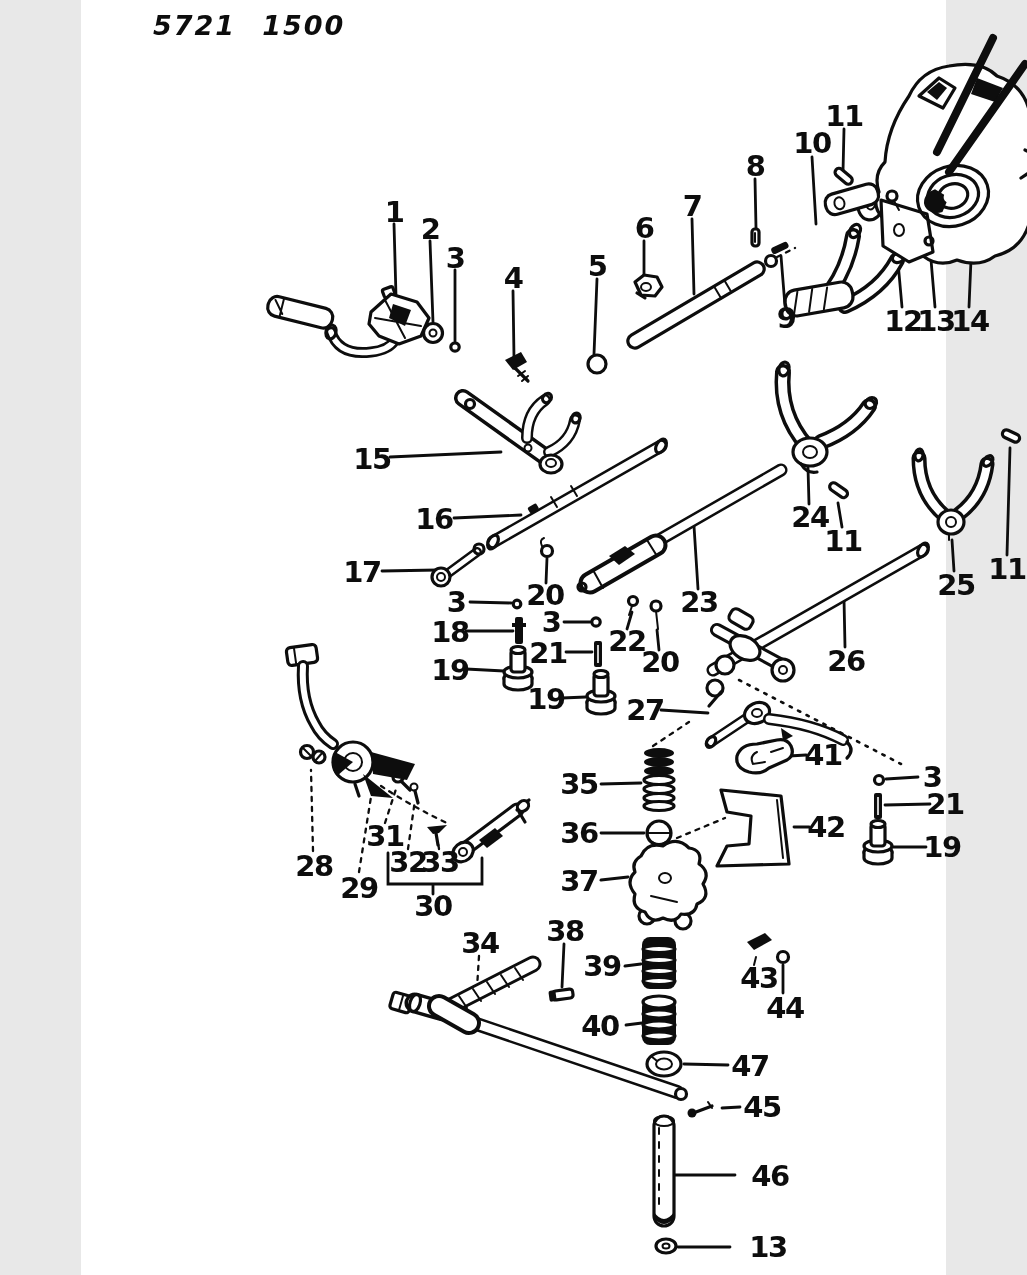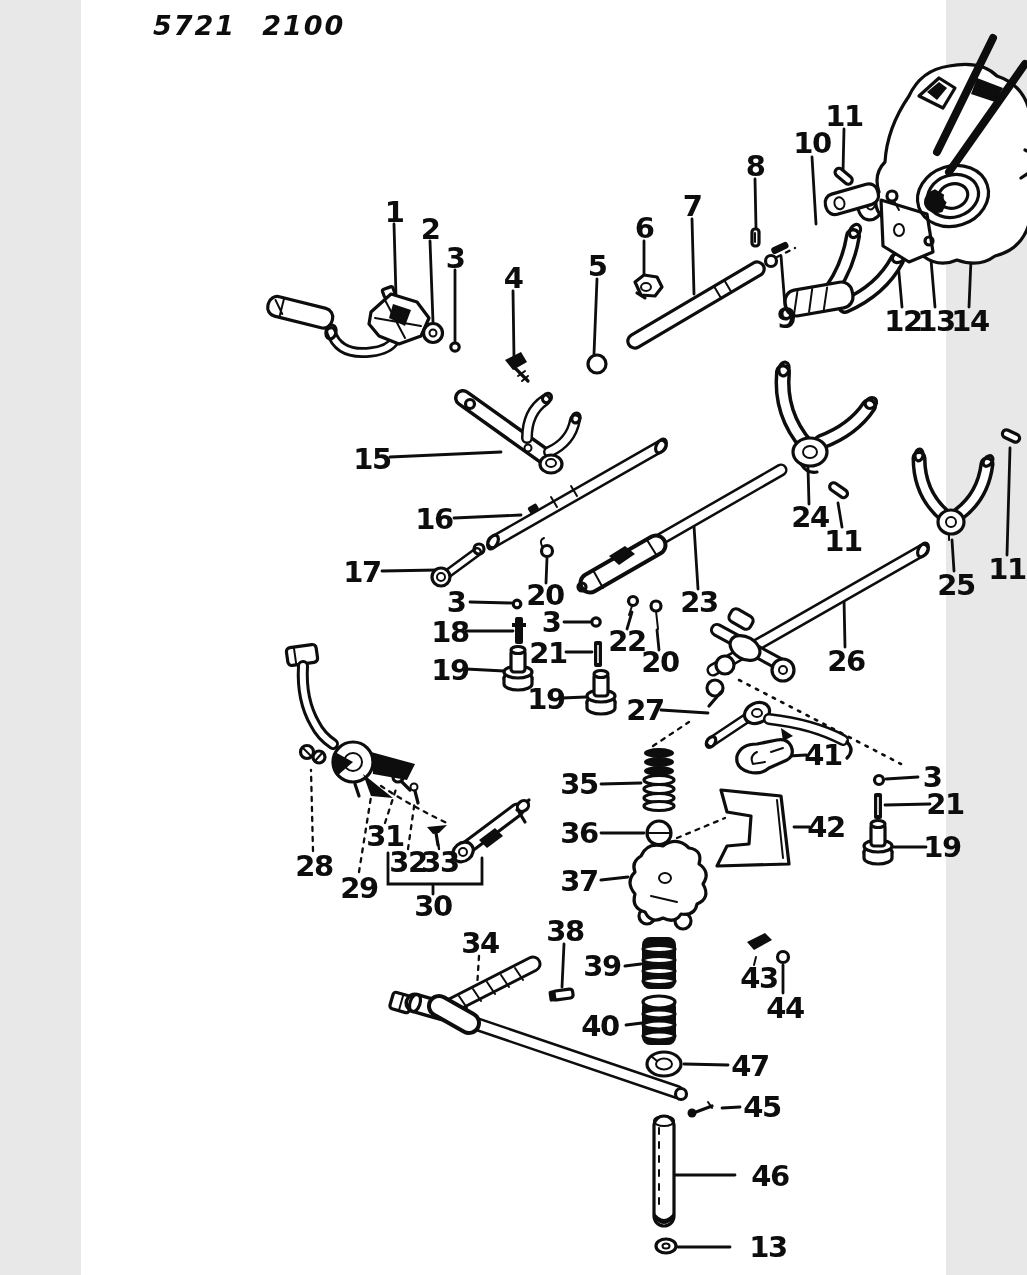--- a/index.html
+++ b/index.html
@@ -19,21 +19,21 @@
   .dots{stroke:var(--ink);stroke-width:2.6;fill:none;stroke-dasharray:2.5 7;stroke-linecap:round;}
   .callout{font-family:"DejaVu Sans", sans-serif;font-weight:bold;font-size:29px;
            fill:var(--ink);text-anchor:middle;letter-spacing:-1.5px;}
 </style>
 </head>
 <body>
 
 <div id="stage" style="background: rgb(255, 255, 255); --ink: #0d0d0d;">
   <div id="code">
     <span>5721</span>
-    <span>2100</span>
+    <span>1500</span>
   </div>
 
   <svg width="1027" height="1275" viewBox="0 0 1027 1275" xmlns="http://www.w3.org/2000/svg">
 
     <g>
       <path class="ln" d="M313,224 L315,296"></path>
       <path class="ln" d="M349,241 L352,322"></path>
       <path class="ln" d="M374,270 L374,341"></path>
       <path class="ln" d="M432,291 L433,358"></path>
       <path class="ln" d="M516,279 L513,354"></path>

